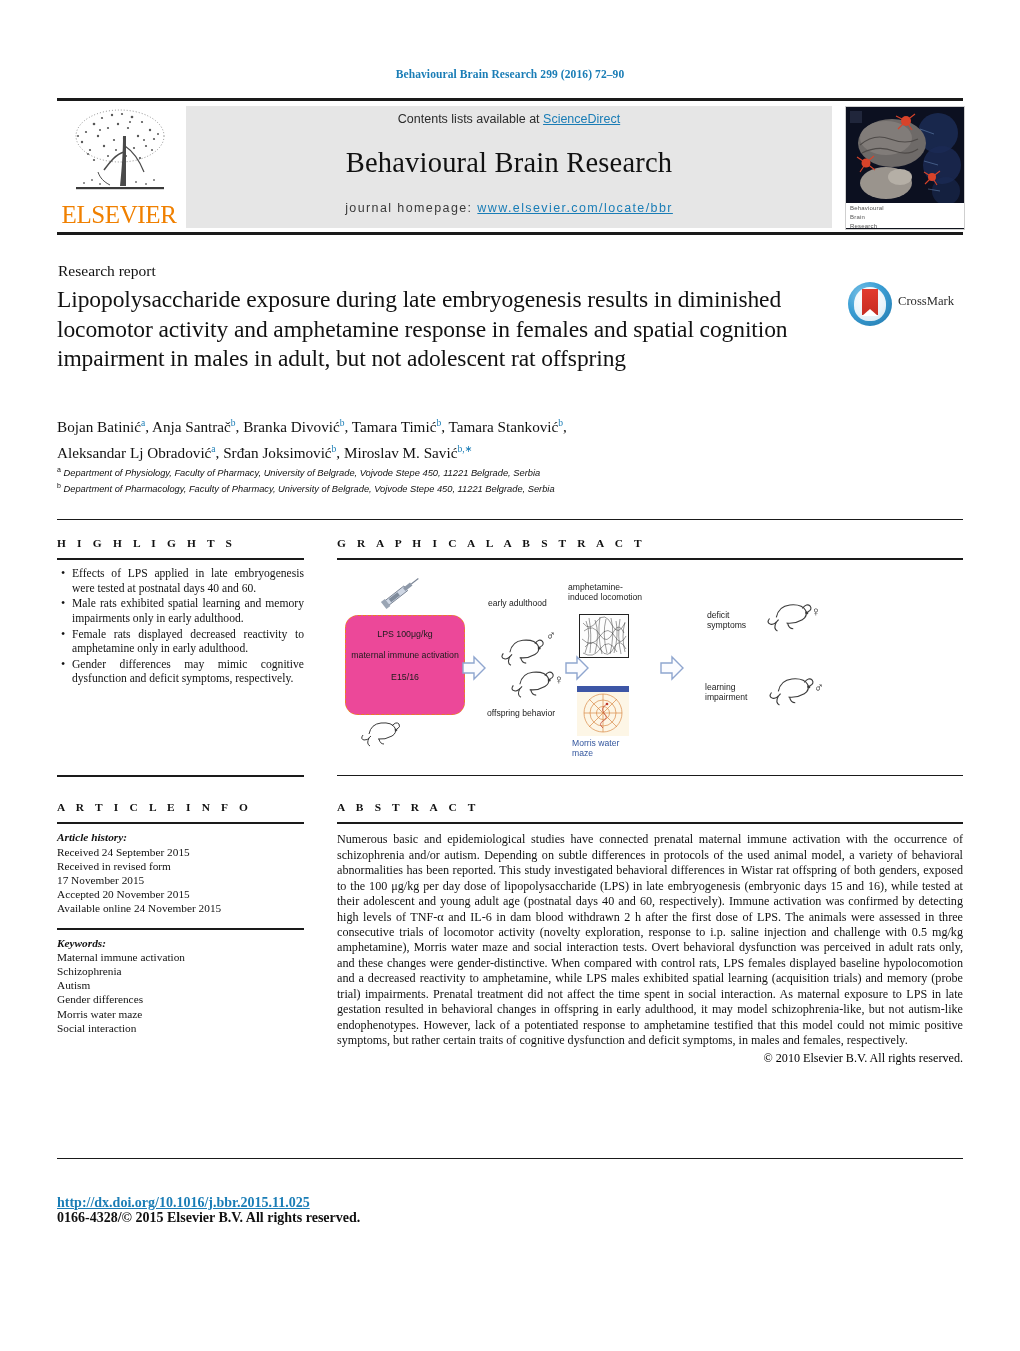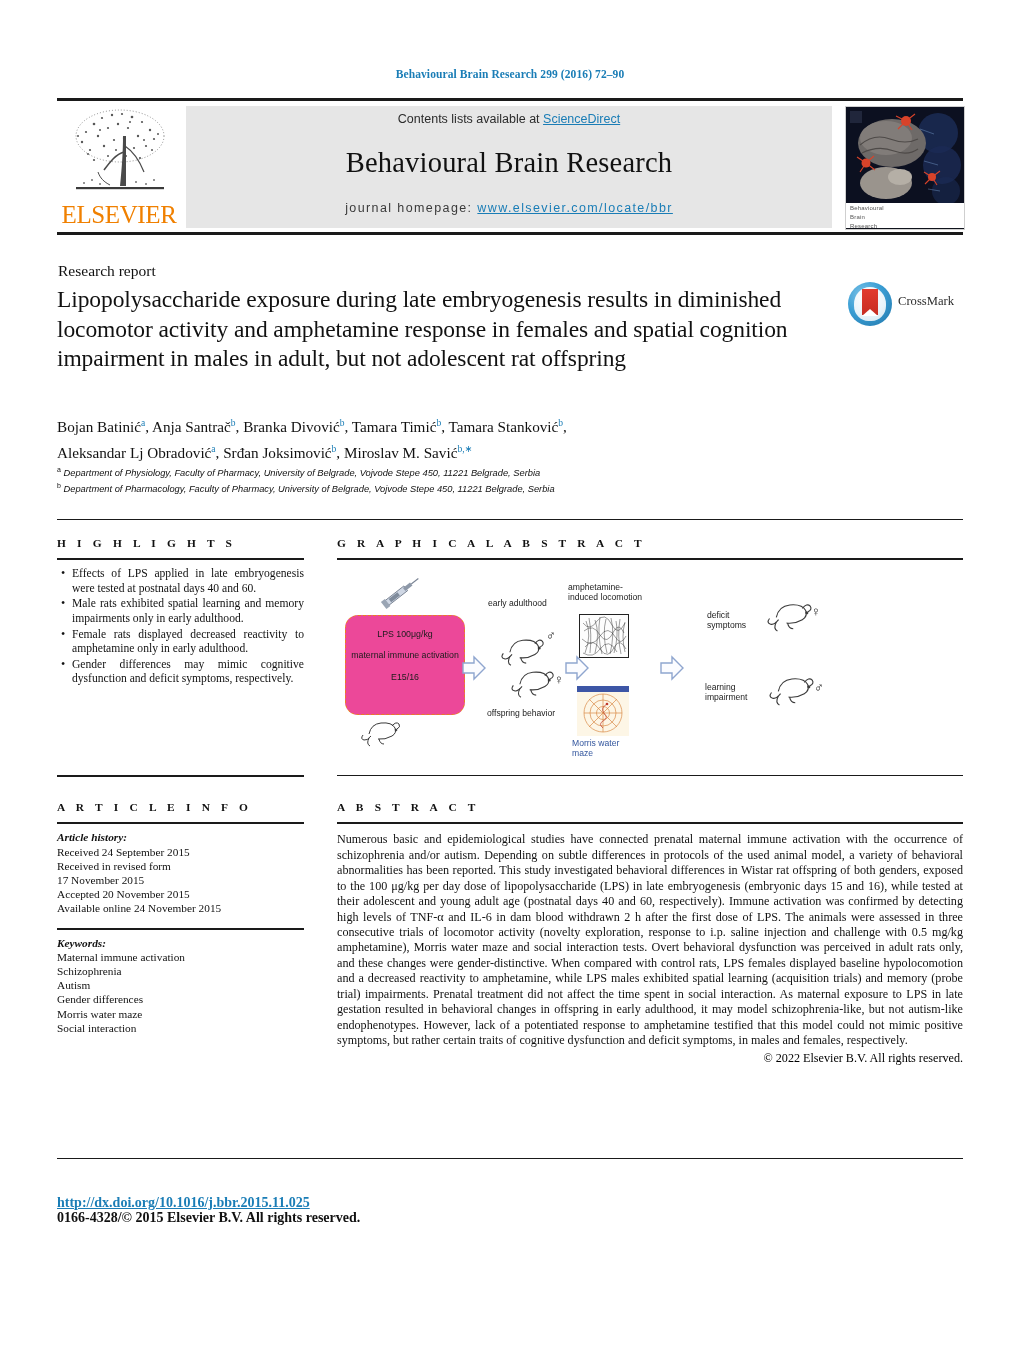--- a/index.html
+++ b/index.html
@@ -466,21 +466,21 @@
       <span class="ai-line">Gender differences</span>
       <span class="ai-line">Morris water maze</span>
       <span class="ai-line">Social interaction</span>
     </div>
   </div>
 
   <div class="colR" style="top:801px;">
     <div class="sec-head">A B S T R A C T</div>
     <div class="rule-thick" style="margin-top:9px;margin-bottom:8px;"></div>
     <div class="abstract-body">Numerous basic and epidemiological studies have connected prenatal maternal immune activation with the occurrence of schizophrenia and/or autism. Depending on subtle differences in protocols of the used animal model, a variety of behavioral abnormalities has been reported. This study investigated behavioral differences in Wistar rat offspring of both genders, exposed to the 100 μg/kg per day dose of lipopolysaccharide (LPS) in late embryogenesis (embryonic days 15 and 16), while tested at their adolescent and young adult age (postnatal days 40 and 60, respectively). Immune activation was confirmed by detecting high levels of TNF-α and IL-6 in dam blood withdrawn 2 h after the first dose of LPS. The animals were assessed in three consecutive trials of locomotor activity (novelty exploration, response to i.p. saline injection and challenge with 0.5 mg/kg amphetamine), Morris water maze and social interaction tests. Overt behavioral dysfunction was perceived in adult rats only, and these changes were gender-distinctive. When compared with control rats, LPS females displayed baseline hypolocomotion and a decreased reactivity to amphetamine, while LPS males exhibited spatial learning (acquisition trials) and memory (probe trial) impairments. Prenatal treatment did not affect the time spent in social interaction. As maternal exposure to LPS in late gestation resulted in behavioral changes in offspring in early adulthood, it may model schizophrenia-like, but not autism-like endophenotypes. However, lack of a potentiated response to amphetamine testified that this model could not mimic positive symptoms, but rather certain traits of cognitive dysfunction and deficit symptoms, in males and females, respectively.</div>
-    <div class="copyline">© 2022 Elsevier B.V. All rights reserved.</div>
+    <div class="copyline">© 2010 Elsevier B.V. All rights reserved.</div>
   </div>
 
   <div class="hr-full" style="top:1158px;height:1.2px;"></div>
 
   <div class="foot">
     <a class="doi" href="#">http://dx.doi.org/10.1016/j.bbr.2015.11.025</a>
     <span class="issn">0166-4328/© 2015 Elsevier B.V. All rights reserved.</span>
   </div>
 
 </div>

